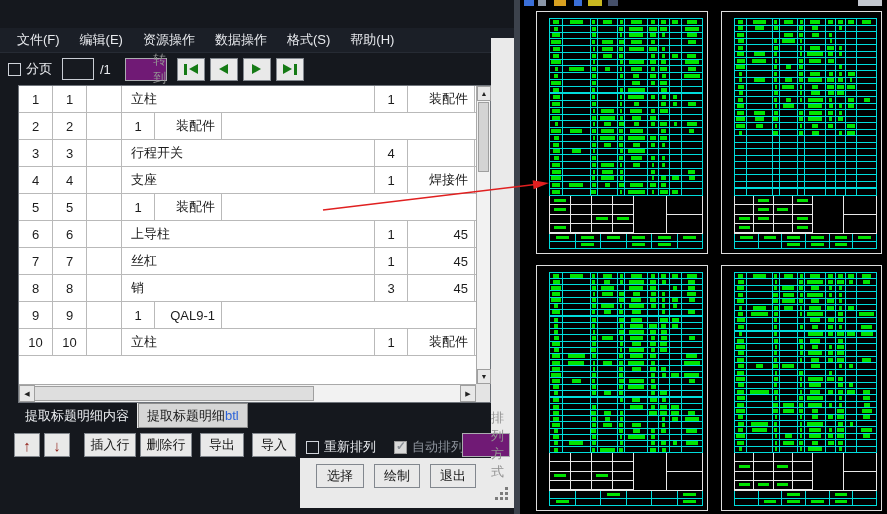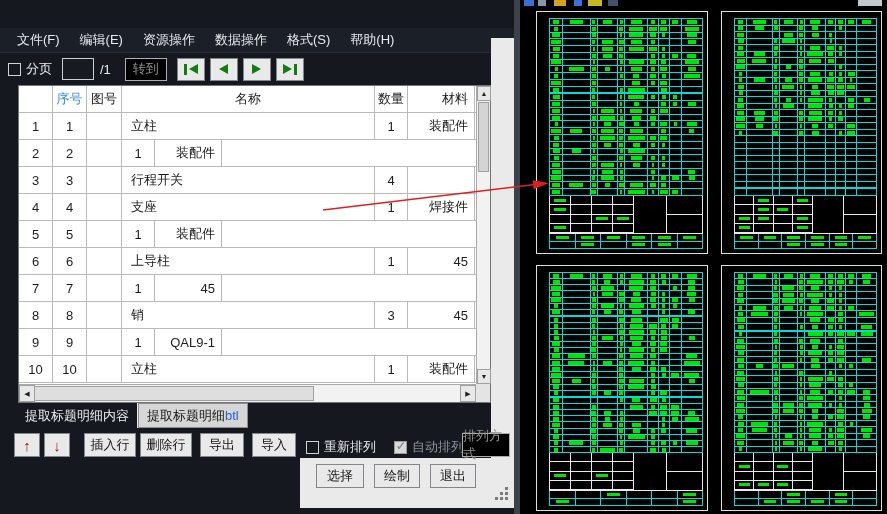--- a/index.html
+++ b/index.html
@@ -27,21 +27,21 @@
   .cb { width:13px; height:13px; border:1px solid #cfd3da; background:transparent; flex:none; }
   .cb.checked-disabled { background:#d9d9d9; border-color:#9a9a9a; position:relative; }
   .cb .chk { position:absolute; left:1px; top:-3px; color:#8a8f96; font-size:12px; font-weight:bold; }
   .cblabel { color:#e9ebef; font-size:13px; margin-left:5px; }
   .cblabel.dis { color:#8d939c; }
   .pageinput { width:32px; height:22px; background:#171a20; border:1px solid #c9cdd4;
     color:#e9ebef; font-size:12px; margin-left:10px; padding:0 3px; }
   .pagetotal { color:#e9ebef; font-size:13px; margin-left:6px; }
   .btn { background:#e9e9e9; border:1px solid #82878e; color:#151515; font-size:13px;
     display:flex; align-items:center; justify-content:center; }
-  .btn.disabled { background:#000000; color:#929292; border-color:#abadb0; }
+  .btn.disabled { background:#701a75; color:#929292; border-color:#abadb0;padding-left:28px; }
   .gotobtn { width:42px; height:23px; margin-left:14px; }
   .navbtn { width:28px; height:23px; gap:2px; }
   .tri { width:0; height:0; }
   .tri.r { border-left:9px solid #157a15; border-top:5px solid transparent; border-bottom:5px solid transparent; }
   .tri.l { border-right:9px solid #157a15; border-top:5px solid transparent; border-bottom:5px solid transparent; }
   .navbar { width:3px; height:11px; background:#157a15; }
 
   
   .tablewrap { position:absolute; left:18px; top:85px; width:473px; height:318px; background:#fff;
     border:1px solid #6f747b; }
@@ -159,28 +159,20 @@
           <div class="tri r"></div>
         </div>
       <div class="btn navbtn" style="margin-left:5px">
           <div class="tri r"></div>
           <div class="navbar"></div>
         </div>
     </div>
 
     <div class="tablewrap">
       <div class="grid" id="grid">
-        <div class="grid-row grid-head">
-          <div class="cell col-n"></div>
-          <div class="cell col-xu hdr-xu">序号</div>
-          <div class="cell col-tu">图号</div>
-          <div class="cell col-name">名称</div>
-          <div class="cell col-qty">数量</div>
-          <div class="cell col-mat" style="justify-content:flex-end;padding-right:6px">材料</div>
-        </div>
       <div class="grid-row">
             <div class="cell col-n">1</div>
             <div class="cell col-xu">1</div>
             <div class="cell col-tu"></div>
             <div class="cell col-name">立柱</div>
             <div class="cell col-qty">1</div>
             <div class="cell col-mat">装配件</div>
           </div>
           <div class="grid-row">
             <div class="cell col-n">2</div>
@@ -217,20 +209,21 @@
             <div class="cell col-xu">6</div>
             <div class="cell col-tu"></div>
             <div class="cell col-name">上导柱</div>
             <div class="cell col-qty">1</div>
             <div class="cell col-mat">45</div>
           </div>
           <div class="grid-row">
             <div class="cell col-n">7</div>
             <div class="cell col-xu">7</div>
             <div class="cell col-tu"></div>
+            <div class="cell col-name">丝杠</div>
             <div class="cell col-qty">1</div>
             <div class="cell col-mat">45</div>
           </div>
           <div class="grid-row">
             <div class="cell col-n">8</div>
             <div class="cell col-xu">8</div>
             <div class="cell col-tu"></div>
             <div class="cell col-name">销</div>
             <div class="cell col-qty">3</div>
             <div class="cell col-mat">45</div>

